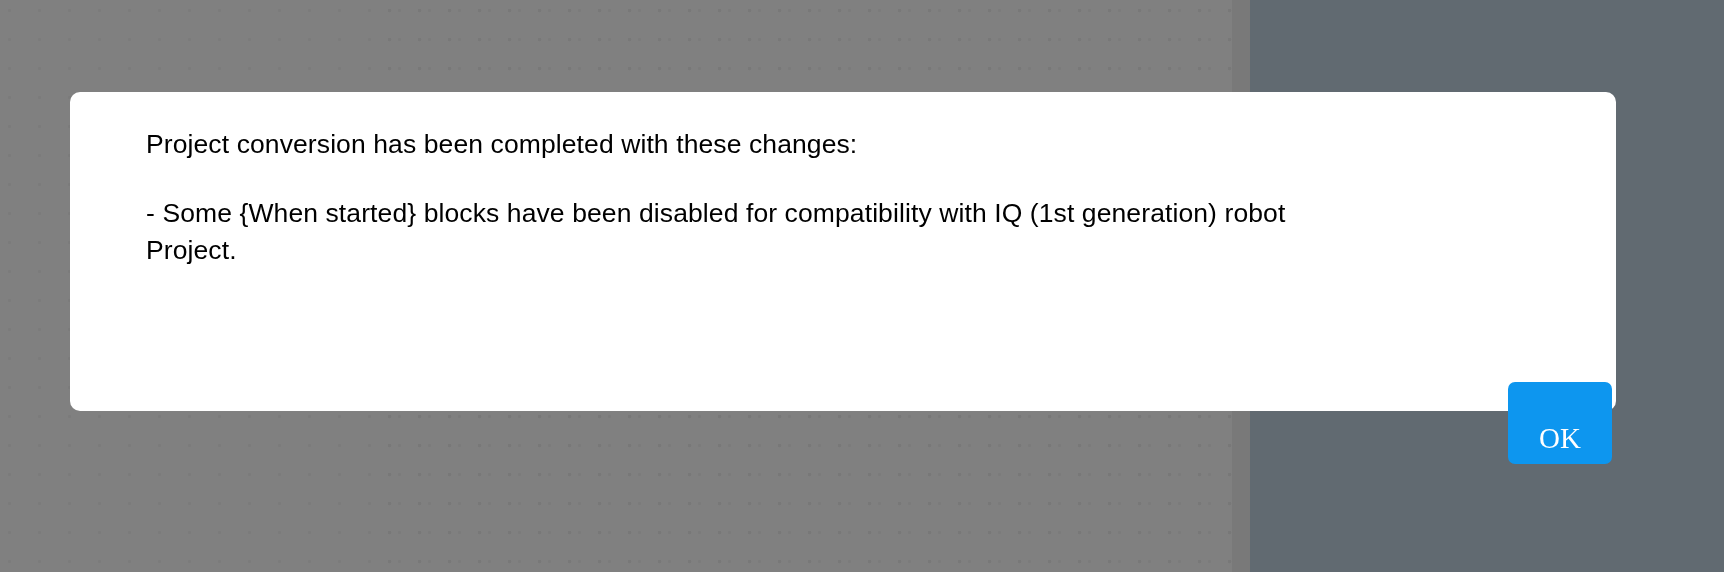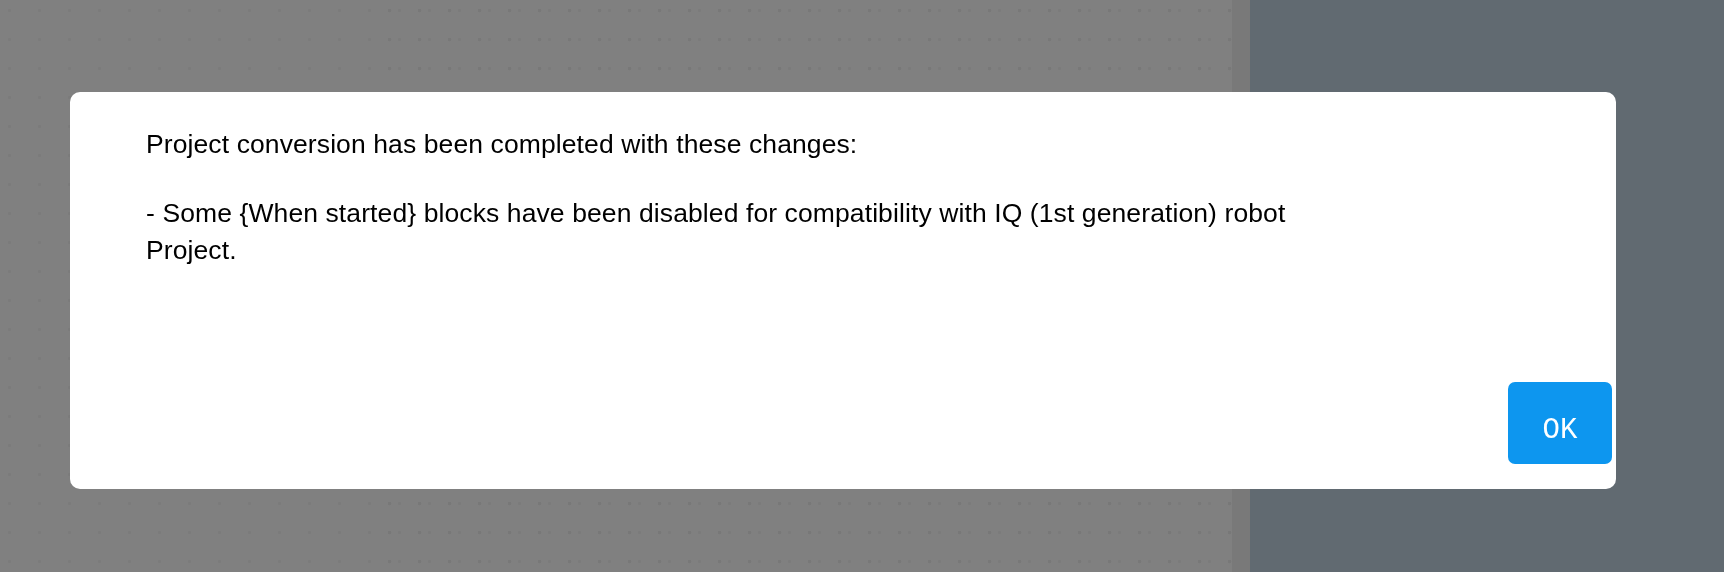--- a/index.html
+++ b/index.html
@@ -80,21 +80,21 @@
     background: rgba(128,128,128,0.76);
     pointer-events: none;
   }
 
   
   .dialog {
     position: absolute;
     left: 70px;
     top: 92px;
     width: 1546px;
-    height: 397px;
+    height: 319px;
     background: #ffffff;
     border-radius: 10px;
     box-sizing: border-box;
     padding: 0;
   }
 
   .dialog-body {
     position: absolute;
     left: 76px;
     top: 34px;
@@ -126,25 +126,25 @@
   .ok-button {
     position: absolute;
     left: 1362px;
     top: 0;
     width: 104px;
     height: 82px;
     border: none;
     border-radius: 7px;
     background: #0d96ef;
     color: #ffffff;
-    font-family: Liberation Mono, monospace;
+    font-family: Liberation Serif, serif;
     font-size: 29px;
     line-height: 82px;
     text-align: center;
-    padding: 8px;
+    padding: 15px;
     cursor: pointer;
     user-select: none;
   }
 </style>
 </head>
 <body>
 
 <div id="screen">
 
   <div class="app-root">

